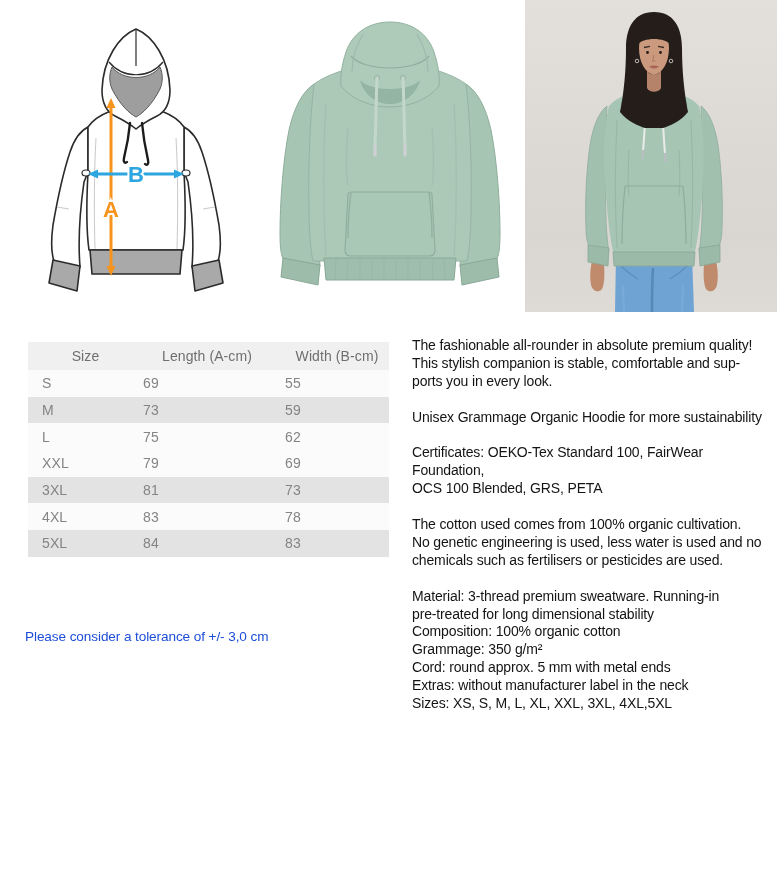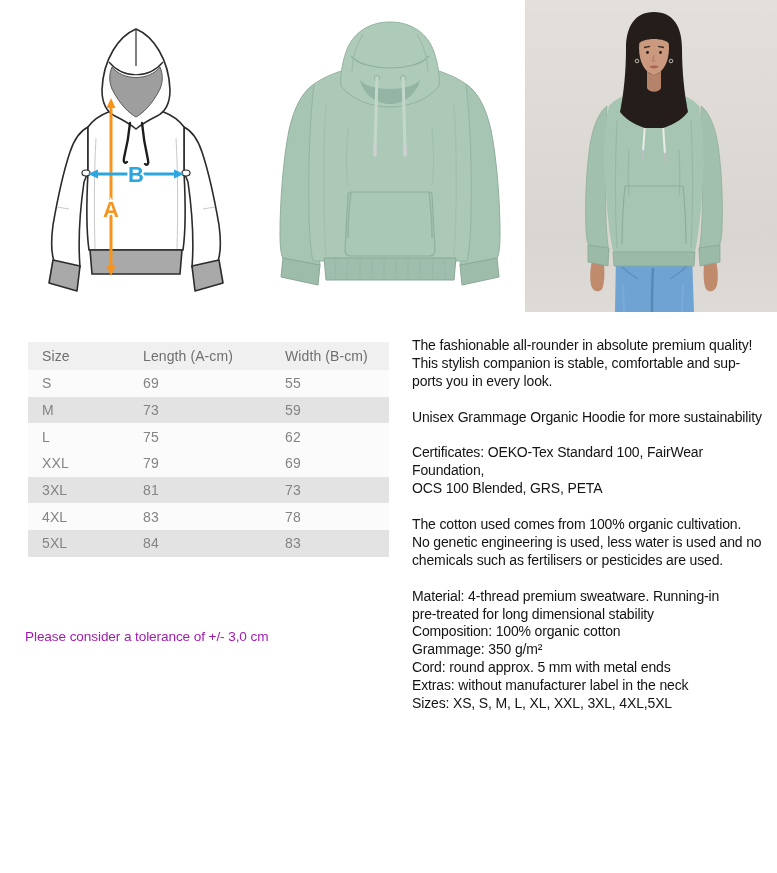--- a/index.html
+++ b/index.html
@@ -18,32 +18,32 @@
   
   #size-table{
     left:28px;top:342px;width:361px;
     border-collapse:collapse;table-layout:fixed;
     font-size:14px;color:#848484;letter-spacing:.1px;
   }
   #size-table col.c1{width:101px;}
   #size-table col.c2{width:142px;}
   #size-table col.c3{width:118px;}
   #size-table th{
-    font-weight:normal;text-align:left;color:#6f6f6f;
+    font-weight:normal;text-align:center;color:#6f6f6f;
     height:28px;padding:0 0 0 14px;background:#f0f0f0;vertical-align:middle;
   }
   #size-table td{
     height:26.7px;padding:0 0 0 14px;vertical-align:middle;
   }
   #size-table tr.dark td{background:#e3e3e3;}
   #size-table tr.light td{background:#fbfbfb;}
 
   
   #tolerance{
-    left:25px;top:629px;font-size:13.6px;color:#a21caf;letter-spacing:-.1px;
+    left:25px;top:629px;font-size:13.6px;color:#1d4ed8;letter-spacing:-.1px;
   }
 
   
   #description{
     left:412px;top:337px;width:362px;
     font-size:14px;line-height:17.9px;color:#141414;letter-spacing:-.15px;
   }
   #description p{margin:0 0 17.9px 0;white-space:pre-line;}
   #description p:last-child{margin-bottom:0;}
 
@@ -302,21 +302,21 @@
   <div id="description" class="abs">
     <p>The fashionable all-rounder in absolute premium quality!
 This stylish companion is stable, comfortable and sup-
 ports you in every look.</p>
     <p>Unisex Grammage Organic Hoodie for more sustainability</p>
     <p>Certificates: OEKO-Tex Standard 100, FairWear Foundation,
 OCS 100 Blended, GRS, PETA</p>
     <p>The cotton used comes from 100% organic cultivation.
 No genetic engineering is used, less water is used and no
 chemicals such as fertilisers or pesticides are used.</p>
-    <p>Material: 4-thread premium sweatware. Running-in
+    <p>Material: 3-thread premium sweatware. Running-in
 pre-treated for long dimensional stability
 Composition: 100% organic cotton
 Grammage: 350 g/m²
 Cord: round approx. 5 mm with metal ends
 Extras: without manufacturer label in the neck
 Sizes: XS, S, M, L, XL, XXL, 3XL, 4XL,5XL</p>
   </div>
 
 </div>
 

